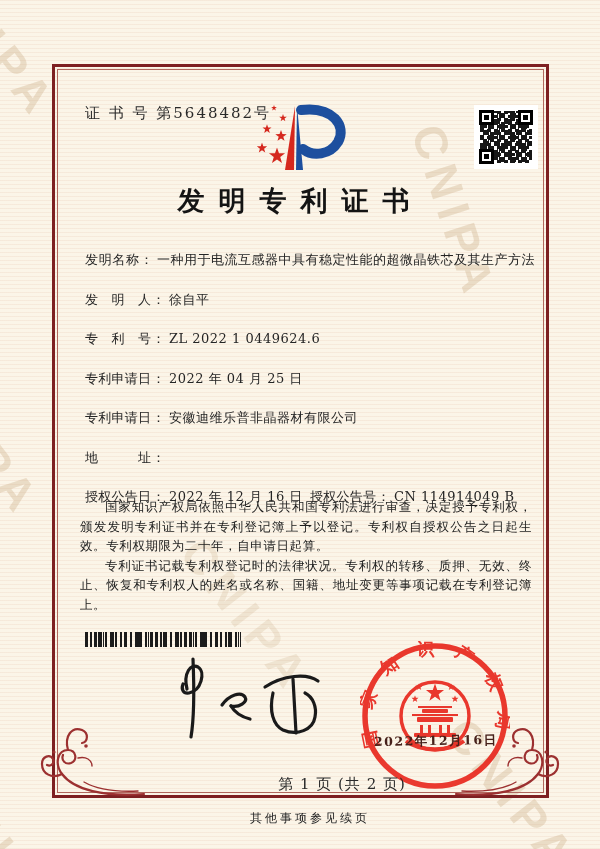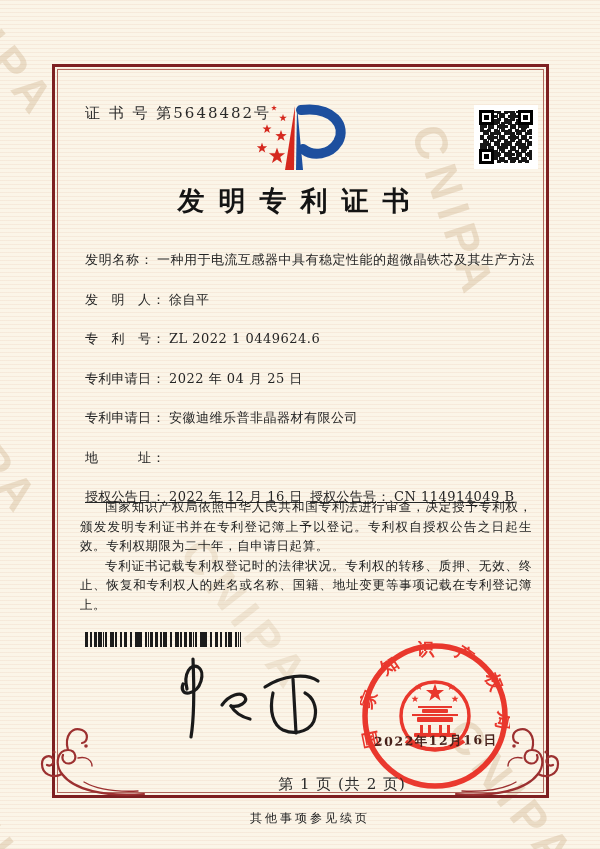--- a/index.html
+++ b/index.html
@@ -41,21 +41,21 @@
   .qr-finder::after{content:"";position:absolute;inset:2px;background:#000;}
   .qr-finder.tl{left:2px;top:2px;} .qr-finder.tr{right:2px;top:2px;} .qr-finder.bl{left:2px;bottom:2px;}
   .doc-title{position:absolute;left:52px;top:183px;width:497px;text-align:center;
       font-size:27px;font-weight:700;color:#141414;letter-spacing:14px;margin-right:-14px;}
   
   .fields{position:absolute;left:85px;top:251px;width:450px;font-size:13px;color:#252525;}
   .frow{display:flex;align-items:baseline;margin-bottom:21.5px;white-space:nowrap;}
   .flabel{display:inline-block;width:66px;text-align:justify;text-align-last:justify;}
   .fcolon{margin:0 4px 0 1px;}
   .fvalue{letter-spacing:0.5px;}
-  .fpair{display:flex;align-items:baseline;text-decoration:underline;}
+  .fpair{display:flex;align-items:baseline;}
   .fpair.first{width:225px;}
   
   .body-text{position:absolute;left:80px;top:497px;width:452px;font-size:12.5px;
       line-height:19.5px;color:#1c1c1c;letter-spacing:0.6px;text-align:justify;}
   .body-text p{text-indent:2em;}
   
   .barcode{position:absolute;left:85px;top:632px;width:156px;height:15px;
       background-image:
         repeating-linear-gradient(90deg,#1b1b1b 0 2px,transparent 2px 5px),
         repeating-linear-gradient(90deg,#1b1b1b 0 1px,transparent 1px 9px),

